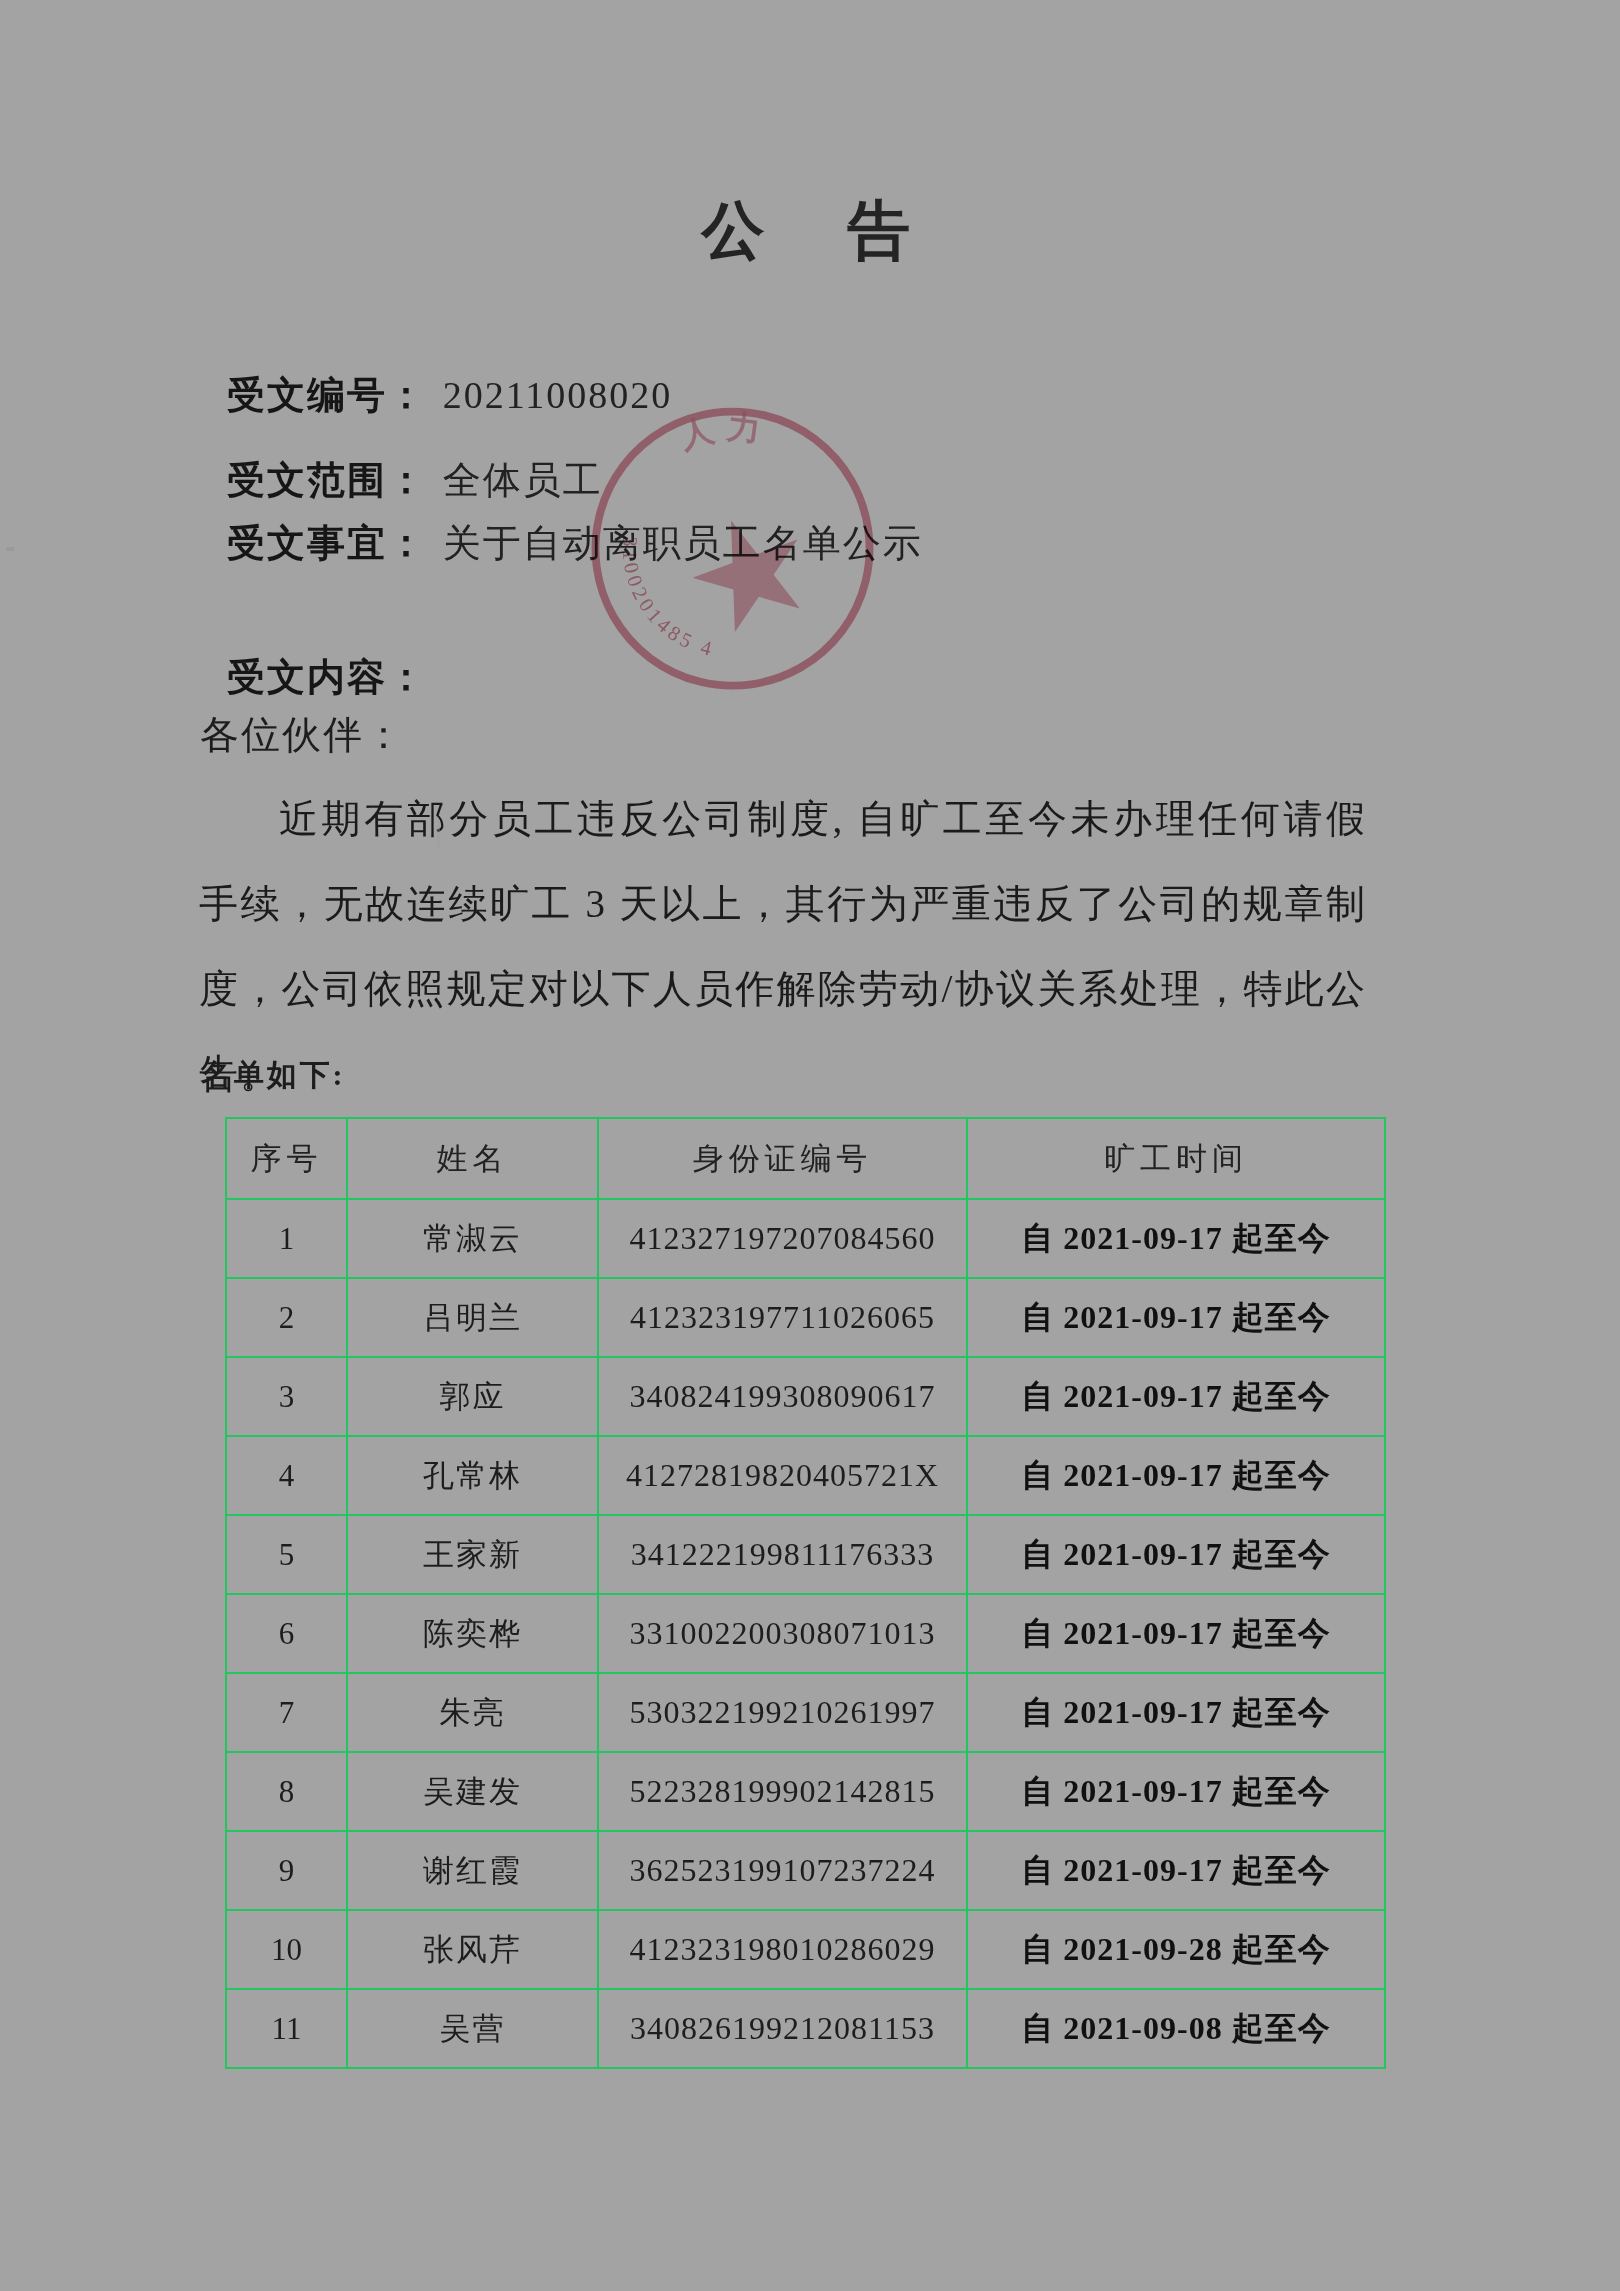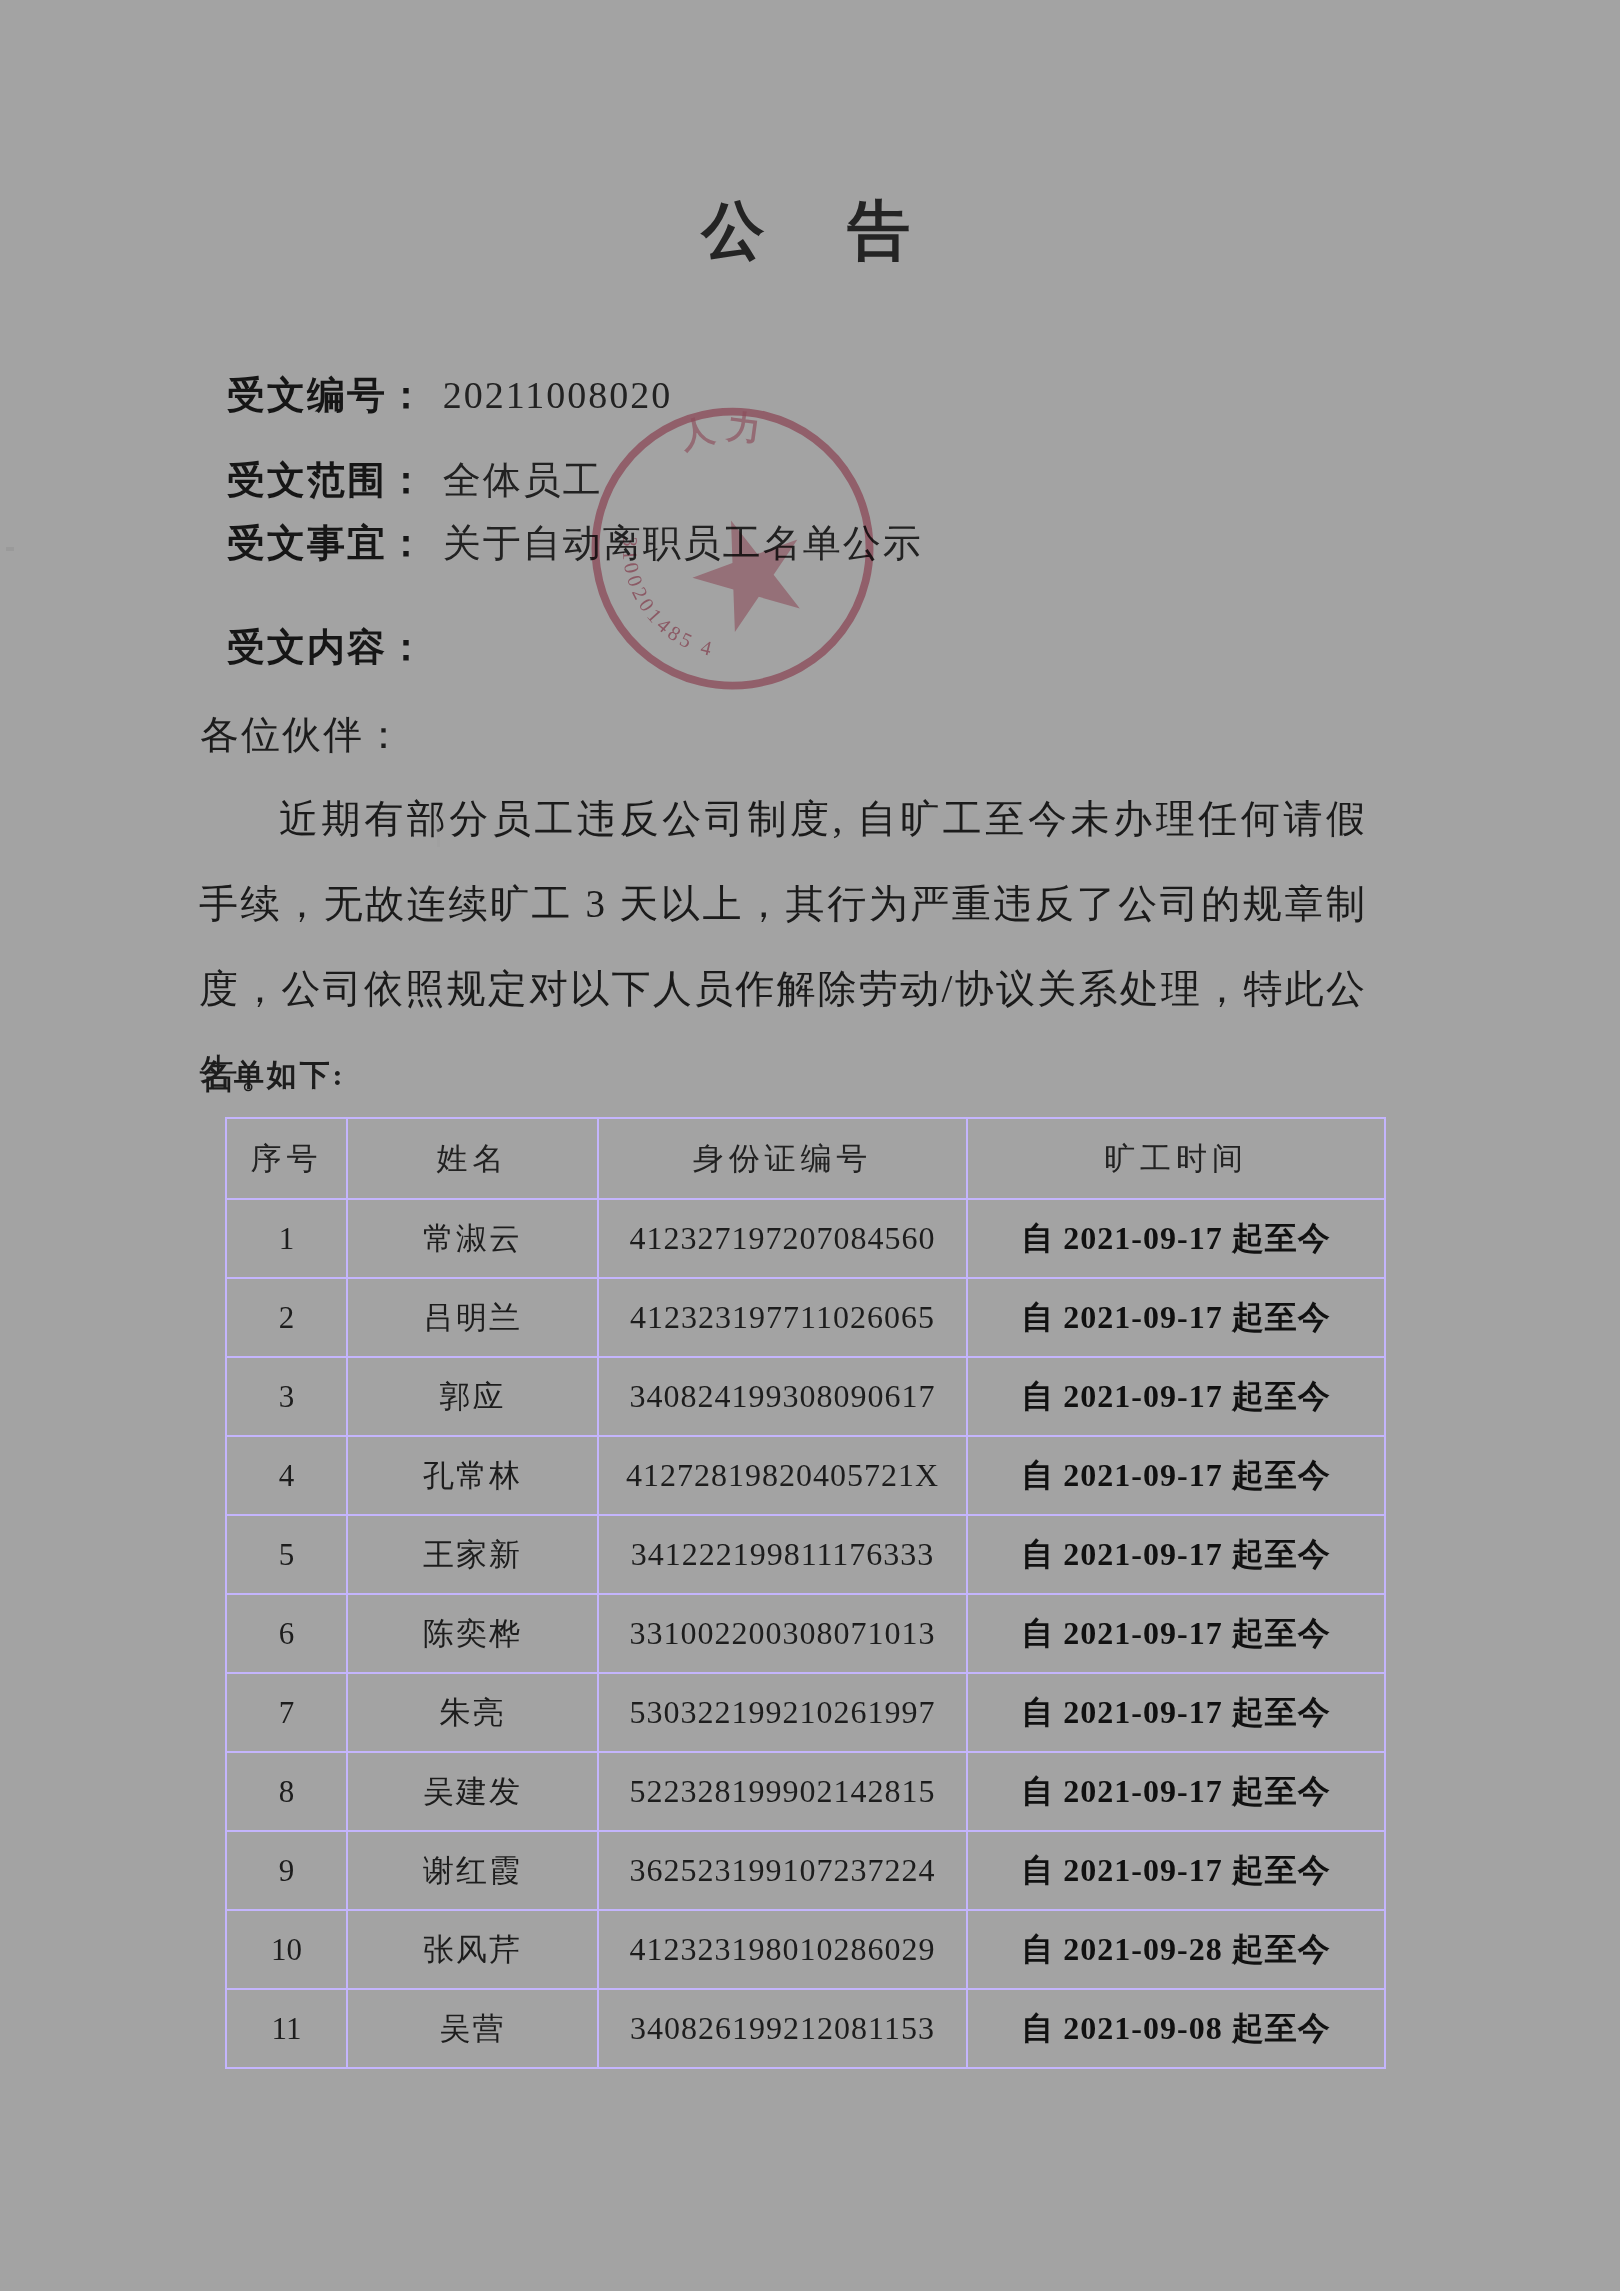--- a/index.html
+++ b/index.html
@@ -25,21 +25,21 @@
     position:absolute; left:199px; top:776px; width:1168px;
     font-size:39px; line-height:85px; text-align:justify;
     text-indent:80px; letter-spacing:2px; color:#1b1b1b;
   }
   .list-intro { position:absolute; left:201px; top:1055px; font-size:30px; letter-spacing:2.9px; font-weight:bold; }
   table.roster {
     position:absolute; left:225px; top:1117px; width:1158px;
     border-collapse:collapse; table-layout:fixed;
   }
   table.roster th, table.roster td {
-    border:2px solid #c4b5fd; text-align:center; vertical-align:middle;
+    border:2px solid #22c55e; text-align:center; vertical-align:middle;
     overflow:hidden; padding:0;
   }
   table.roster thead th { height:79px; font-size:31px; font-weight:normal; letter-spacing:4.9px; color:#222; }
   table.roster td { height:77px; }
   td.cell-no   { font-size:31px; }
   td.cell-name { font-size:31px; letter-spacing:2px; }
   td.cell-id   { font-size:32px; letter-spacing:1px; }
   td.cell-absence { font-size:32px; font-weight:700; letter-spacing:1px; color:#111; }
   .page-footer {
     position:absolute; top:2078px; left:431px; width:863px;
@@ -58,21 +58,21 @@
 
 <div class="page">
 
   <div class="doc-title">公　告</div>
 
   <div>
 
   <div class="field-line" style="top: 370px;"><span class="field-label">受文编号：</span><span class="field-value">20211008020</span></div>
       <div class="field-line" style="top: 455px;"><span class="field-label">受文范围：</span><span class="field-value">全体员工</span></div>
       <div class="field-line" style="top: 518px;"><span class="field-label">受文事宜：</span><span class="field-value">关于自动离职员工名单公示</span></div>
-      <div class="field-line" style="top: 622px;"><span class="field-label">受文内容：</span><span class="field-value"></span></div>
+      <div class="field-line" style="top: 652px;"><span class="field-label">受文内容：</span><span class="field-value"></span></div>
     </div>
 
   <div class="salutation">各位伙伴：</div>
 
   <div class="body-para">近期有部分员工违反公司制度, 自旷工至今未办理任何请假手续，无故连续旷工 3 天以上，其行为严重违反了公司的规章制度，公司依照规定对以下人员作解除劳动/协议关系处理，特此公告。</div>
 
   <div class="list-intro">名单如下:</div>
 
   <table class="roster">
     <colgroup>

